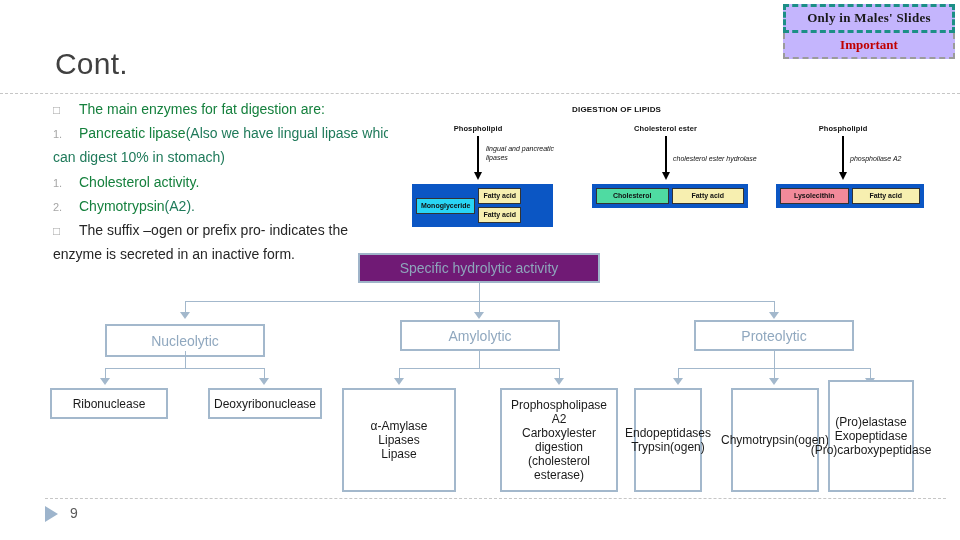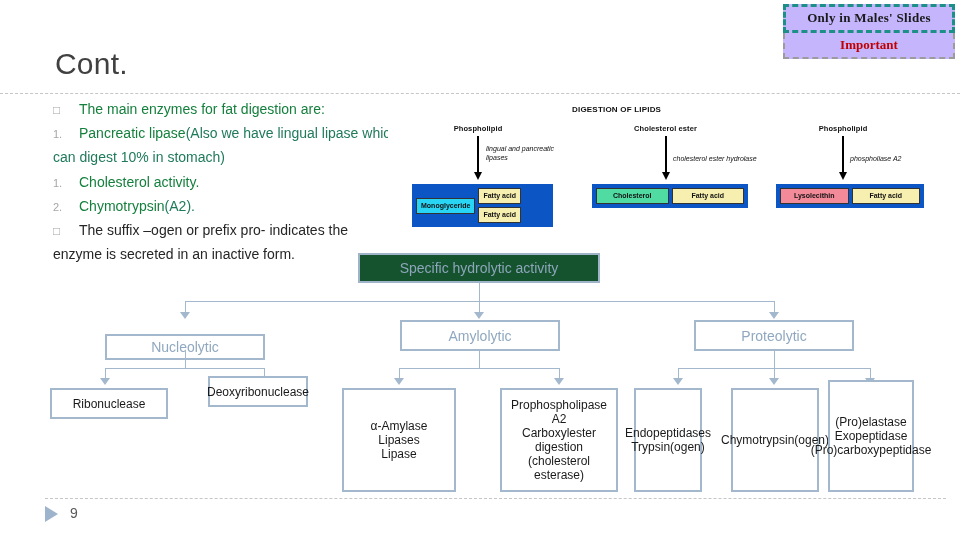--- a/index.html
+++ b/index.html
@@ -161,21 +161,21 @@
     border: 2px solid #a3b8cc;
     background: #ffffff;
     display: flex; align-items: center; justify-content: center;
     text-align: center;
     font-size: 12px;
     line-height: 14px;
     color: #1a1a1a;
     padding: 2px;
   }
   .fbox.head {
-    background: #14532d;
+    background: #701a75;
     border-color: #9fb4c9;
     color: #8ea5bb;
     font-size: 14px;
   }
   .fbox.mid {
     color: #90a8bf;
     font-size: 14px;
   }
   .conn { position: absolute; background: #a3b8cc; }
   .conn.v { width: 1px; }
@@ -292,33 +292,33 @@
 
   <div class="conn v" style="left:479px; top:283px; height:18px;"></div>
   <div class="conn h" style="left:185px; top:301px; width:589px;"></div>
   <div class="conn v" style="left:185px; top:301px; height:13px;"></div>
   <div class="conn v" style="left:479px; top:301px; height:13px;"></div>
   <div class="conn v" style="left:774px; top:301px; height:13px;"></div>
   <div class="ahead" style="left:180px; top:312px;"></div>
   <div class="ahead" style="left:474px; top:312px;"></div>
   <div class="ahead" style="left:769px; top:312px;"></div>
 
-  <div class="fbox mid" style="left:105px; top:334px; width:160px; height:26px;">Nucleolytic</div>
+  <div class="fbox mid" style="left:105px; top:324px; width:160px; height:33px;">Nucleolytic</div>
   <div class="fbox mid" style="left:400px; top:320px; width:160px; height:31px;">Amylolytic</div>
   <div class="fbox mid" style="left:694px; top:320px; width:160px; height:31px;">Proteolytic</div>
 
   <div class="conn v" style="left:185px; top:351px; height:17px;"></div>
   <div class="conn h" style="left:105px; top:368px; width:160px;"></div>
   <div class="conn v" style="left:105px; top:368px; height:12px;"></div>
   <div class="conn v" style="left:264px; top:368px; height:12px;"></div>
   <div class="ahead" style="left:100px; top:378px;"></div>
   <div class="ahead" style="left:259px; top:378px;"></div>
 
   <div class="fbox" style="left:50px; top:388px; width:118px; height:31px;">Ribonuclease</div>
-  <div class="fbox" style="left:208px; top:376px; width:100px; height:31px;">Deoxyribonuclease</div>
+  <div class="fbox" style="left:208px; top:388px; width:114px; height:31px;">Deoxyribonuclease</div>
 
   <div class="conn v" style="left:479px; top:351px; height:17px;"></div>
   <div class="conn h" style="left:399px; top:368px; width:160px;"></div>
   <div class="conn v" style="left:399px; top:368px; height:12px;"></div>
   <div class="conn v" style="left:559px; top:368px; height:12px;"></div>
   <div class="ahead" style="left:394px; top:378px;"></div>
   <div class="ahead" style="left:554px; top:378px;"></div>
 
   <div class="fbox" style="left:342px; top:388px; width:114px; height:104px; white-space:pre-line;">α-Amylase
 Lipases

